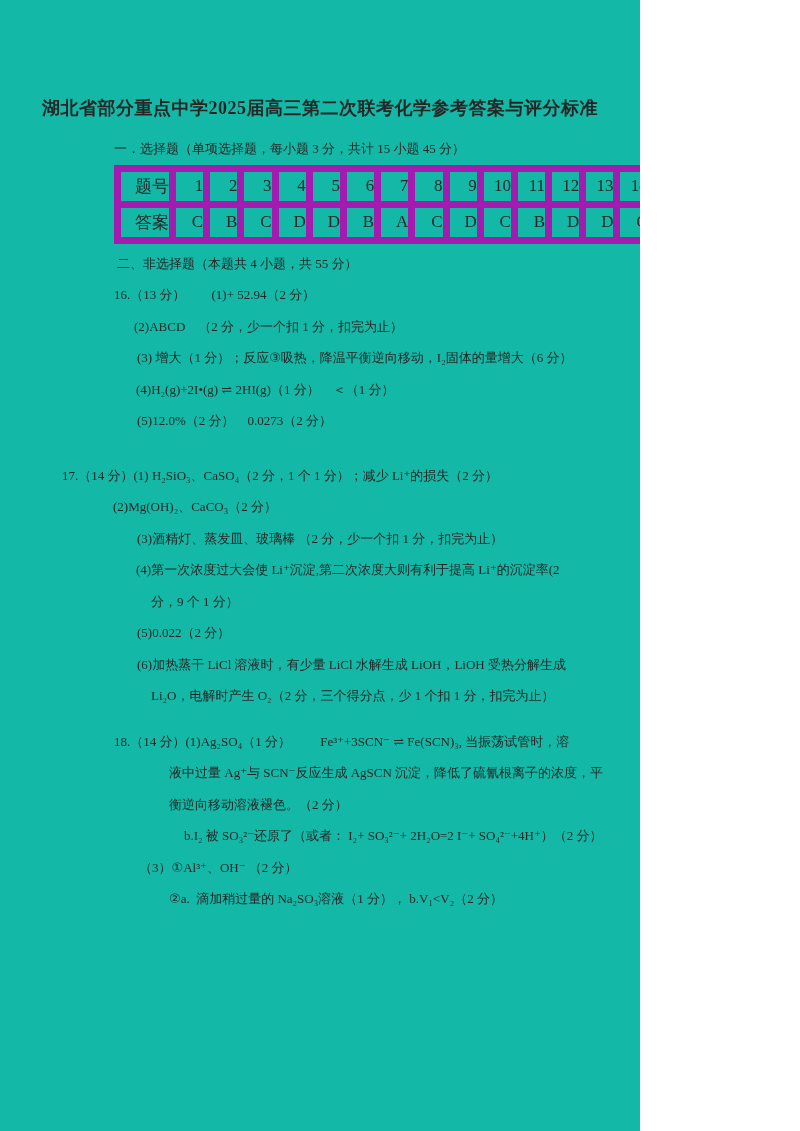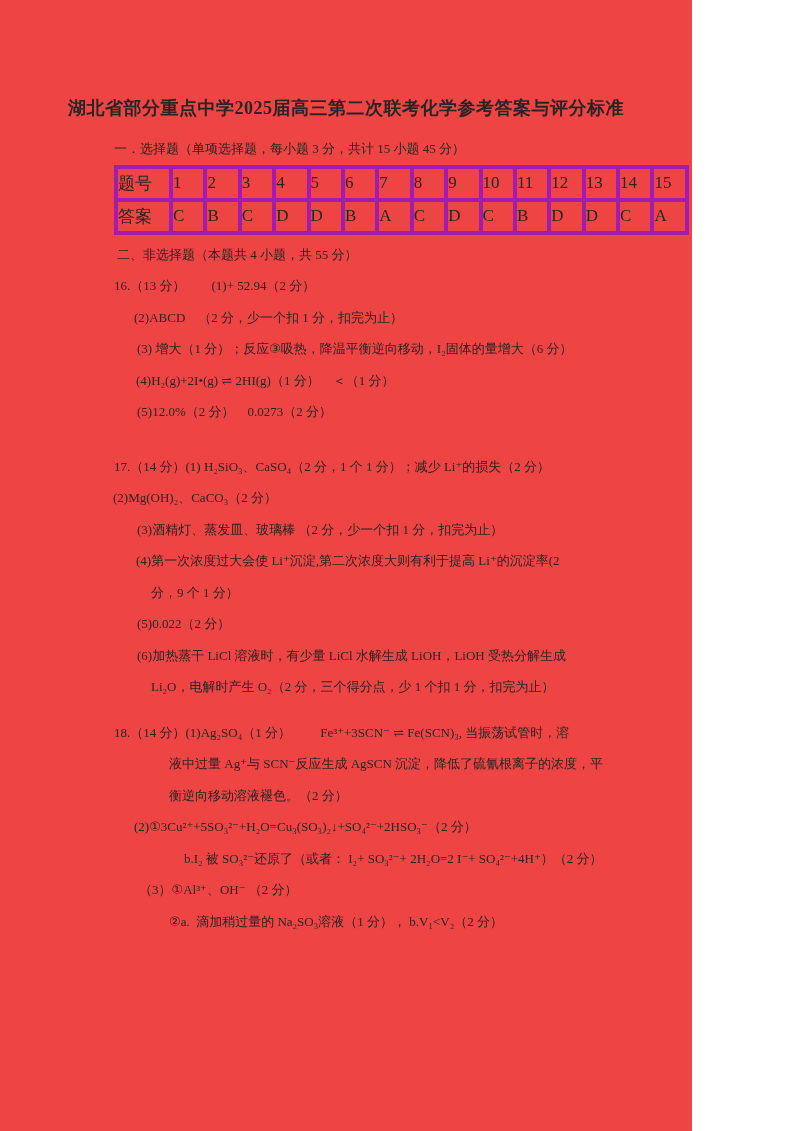--- a/index.html
+++ b/index.html
@@ -1,20 +1,20 @@
 <!DOCTYPE html>
 <html><head>
 <meta charset="utf-8">
 <style>
   html,body{margin:0;padding:0;background:#ffffff;}
   .page{
     position:relative;
-    width:692px;
+    width:640px;
     height:1131px;
-    background:#ef4444;
+    background:#14b8a6;
     overflow:hidden;
     font-family:"Liberation Serif","DejaVu Serif","DejaVu Sans",serif;
     color:#262626;
   }
   .doc-title{
     margin:95px 0 0 0;
     text-align:center;
     font-size:18px;
     font-weight:700;
     line-height:26px;
@@ -29,22 +29,22 @@
   }
   .heading1{margin-top:12px;margin-left:114px;}
   .heading2{margin-top:4px;}
   .ans-table{
     border-collapse:collapse;
     table-layout:fixed;
     width:575px;
     margin:0 0 0 114px;
   }
   .ans-table td{
-    border:4px solid #a21caf;
-    text-align:left;
+    border:7px solid #a21caf;
+    text-align:right;
     vertical-align:middle;
     height:29px;
     font-size:17px;
     padding:0;
     overflow:hidden;
   }
   .ans-table col.label-col{width:55px;}
 </style>
 </head>
 <body>
@@ -115,30 +115,29 @@
   </table>
 
   <div class="line heading2" style="margin-left:117px;">二、非选择题（本题共 4 小题，共 55 分）</div>
 
   <div id="answer-lines">
       <div class="line" style="margin-left: 114px;">16.（13 分）　　(1)+ 52.94（2 分）</div>
       <div class="line" style="margin-left: 134px;">(2)ABCD　（2 分，少一个扣 1 分，扣完为止）</div>
       <div class="line" style="margin-left: 137px;">(3) 增大（1 分）；反应③吸热，降温平衡逆向移动，I₂固体的量增大（6 分）</div>
       <div class="line" style="margin-left: 136px;">(4)H₂(g)+2I•(g) ⇌ 2HI(g)（1 分）　＜（1 分）</div>
       <div class="line" style="margin-left: 137px;">(5)12.0%（2 分）　0.0273（2 分）</div>
-      <div class="line" style="margin-left: 114px; margin-top: 23px;">17.（14 分）(1) H₂SiO₃、CaSO₄（2 分，1 个 1 分）；减少 Li⁺的损失（2 分）</div>
+      <div class="line" style="margin-left: 62px; margin-top: 23px;">17.（14 分）(1) H₂SiO₃、CaSO₄（2 分，1 个 1 分）；减少 Li⁺的损失（2 分）</div>
       <div class="line" style="margin-left: 113px;">(2)Mg(OH)₂、CaCO₃（2 分）</div>
       <div class="line" style="margin-left: 137px;">(3)酒精灯、蒸发皿、玻璃棒 （2 分，少一个扣 1 分，扣完为止）</div>
       <div class="line" style="margin-left: 136px;">(4)第一次浓度过大会使 Li⁺沉淀,第二次浓度大则有利于提高 Li⁺的沉淀率(2</div>
       <div class="line" style="margin-left: 151px;">分，9 个 1 分）</div>
       <div class="line" style="margin-left: 137px;">(5)0.022（2 分）</div>
       <div class="line" style="margin-left: 137px;">(6)加热蒸干 LiCl 溶液时，有少量 LiCl 水解生成 LiOH，LiOH 受热分解生成</div>
       <div class="line" style="margin-left: 151px;">Li₂O，电解时产生 O₂（2 分，三个得分点，少 1 个扣 1 分，扣完为止）</div>
       <div class="line" style="margin-left: 114px; margin-top: 14px;">18.（14 分）(1)Ag₂SO₄（1 分）　　 Fe³⁺+3SCN⁻ ⇌ Fe(SCN)₃, 当振荡试管时，溶</div>
       <div class="line" style="margin-left: 169px;">液中过量 Ag⁺与 SCN⁻反应生成 AgSCN 沉淀，降低了硫氰根离子的浓度，平</div>
       <div class="line" style="margin-left: 169px;">衡逆向移动溶液褪色。（2 分）</div>
-      <div class="line" style="margin-left: 134px;">(2)①3Cu²⁺+5SO₃²⁻+H₂O=Cu₃(SO₃)₂↓+SO₄²⁻+2HSO₃⁻（2 分）</div>
       <div class="line" style="margin-left: 184px;">b.I₂ 被 SO₃²⁻还原了（或者： I₂+ SO₃²⁻+ 2H₂O=2 I⁻+ SO₄²⁻+4H⁺）（2 分）</div>
       <div class="line" style="margin-left: 139px;">（3）①Al³⁺、OH⁻ （2 分）</div>
       <div class="line" style="margin-left: 169px;">②a.  滴加稍过量的 Na₂SO₃溶液（1 分）， b.V₁&lt;V₂（2 分）</div>
     </div>
 
 </div>
 
 </body></html>

